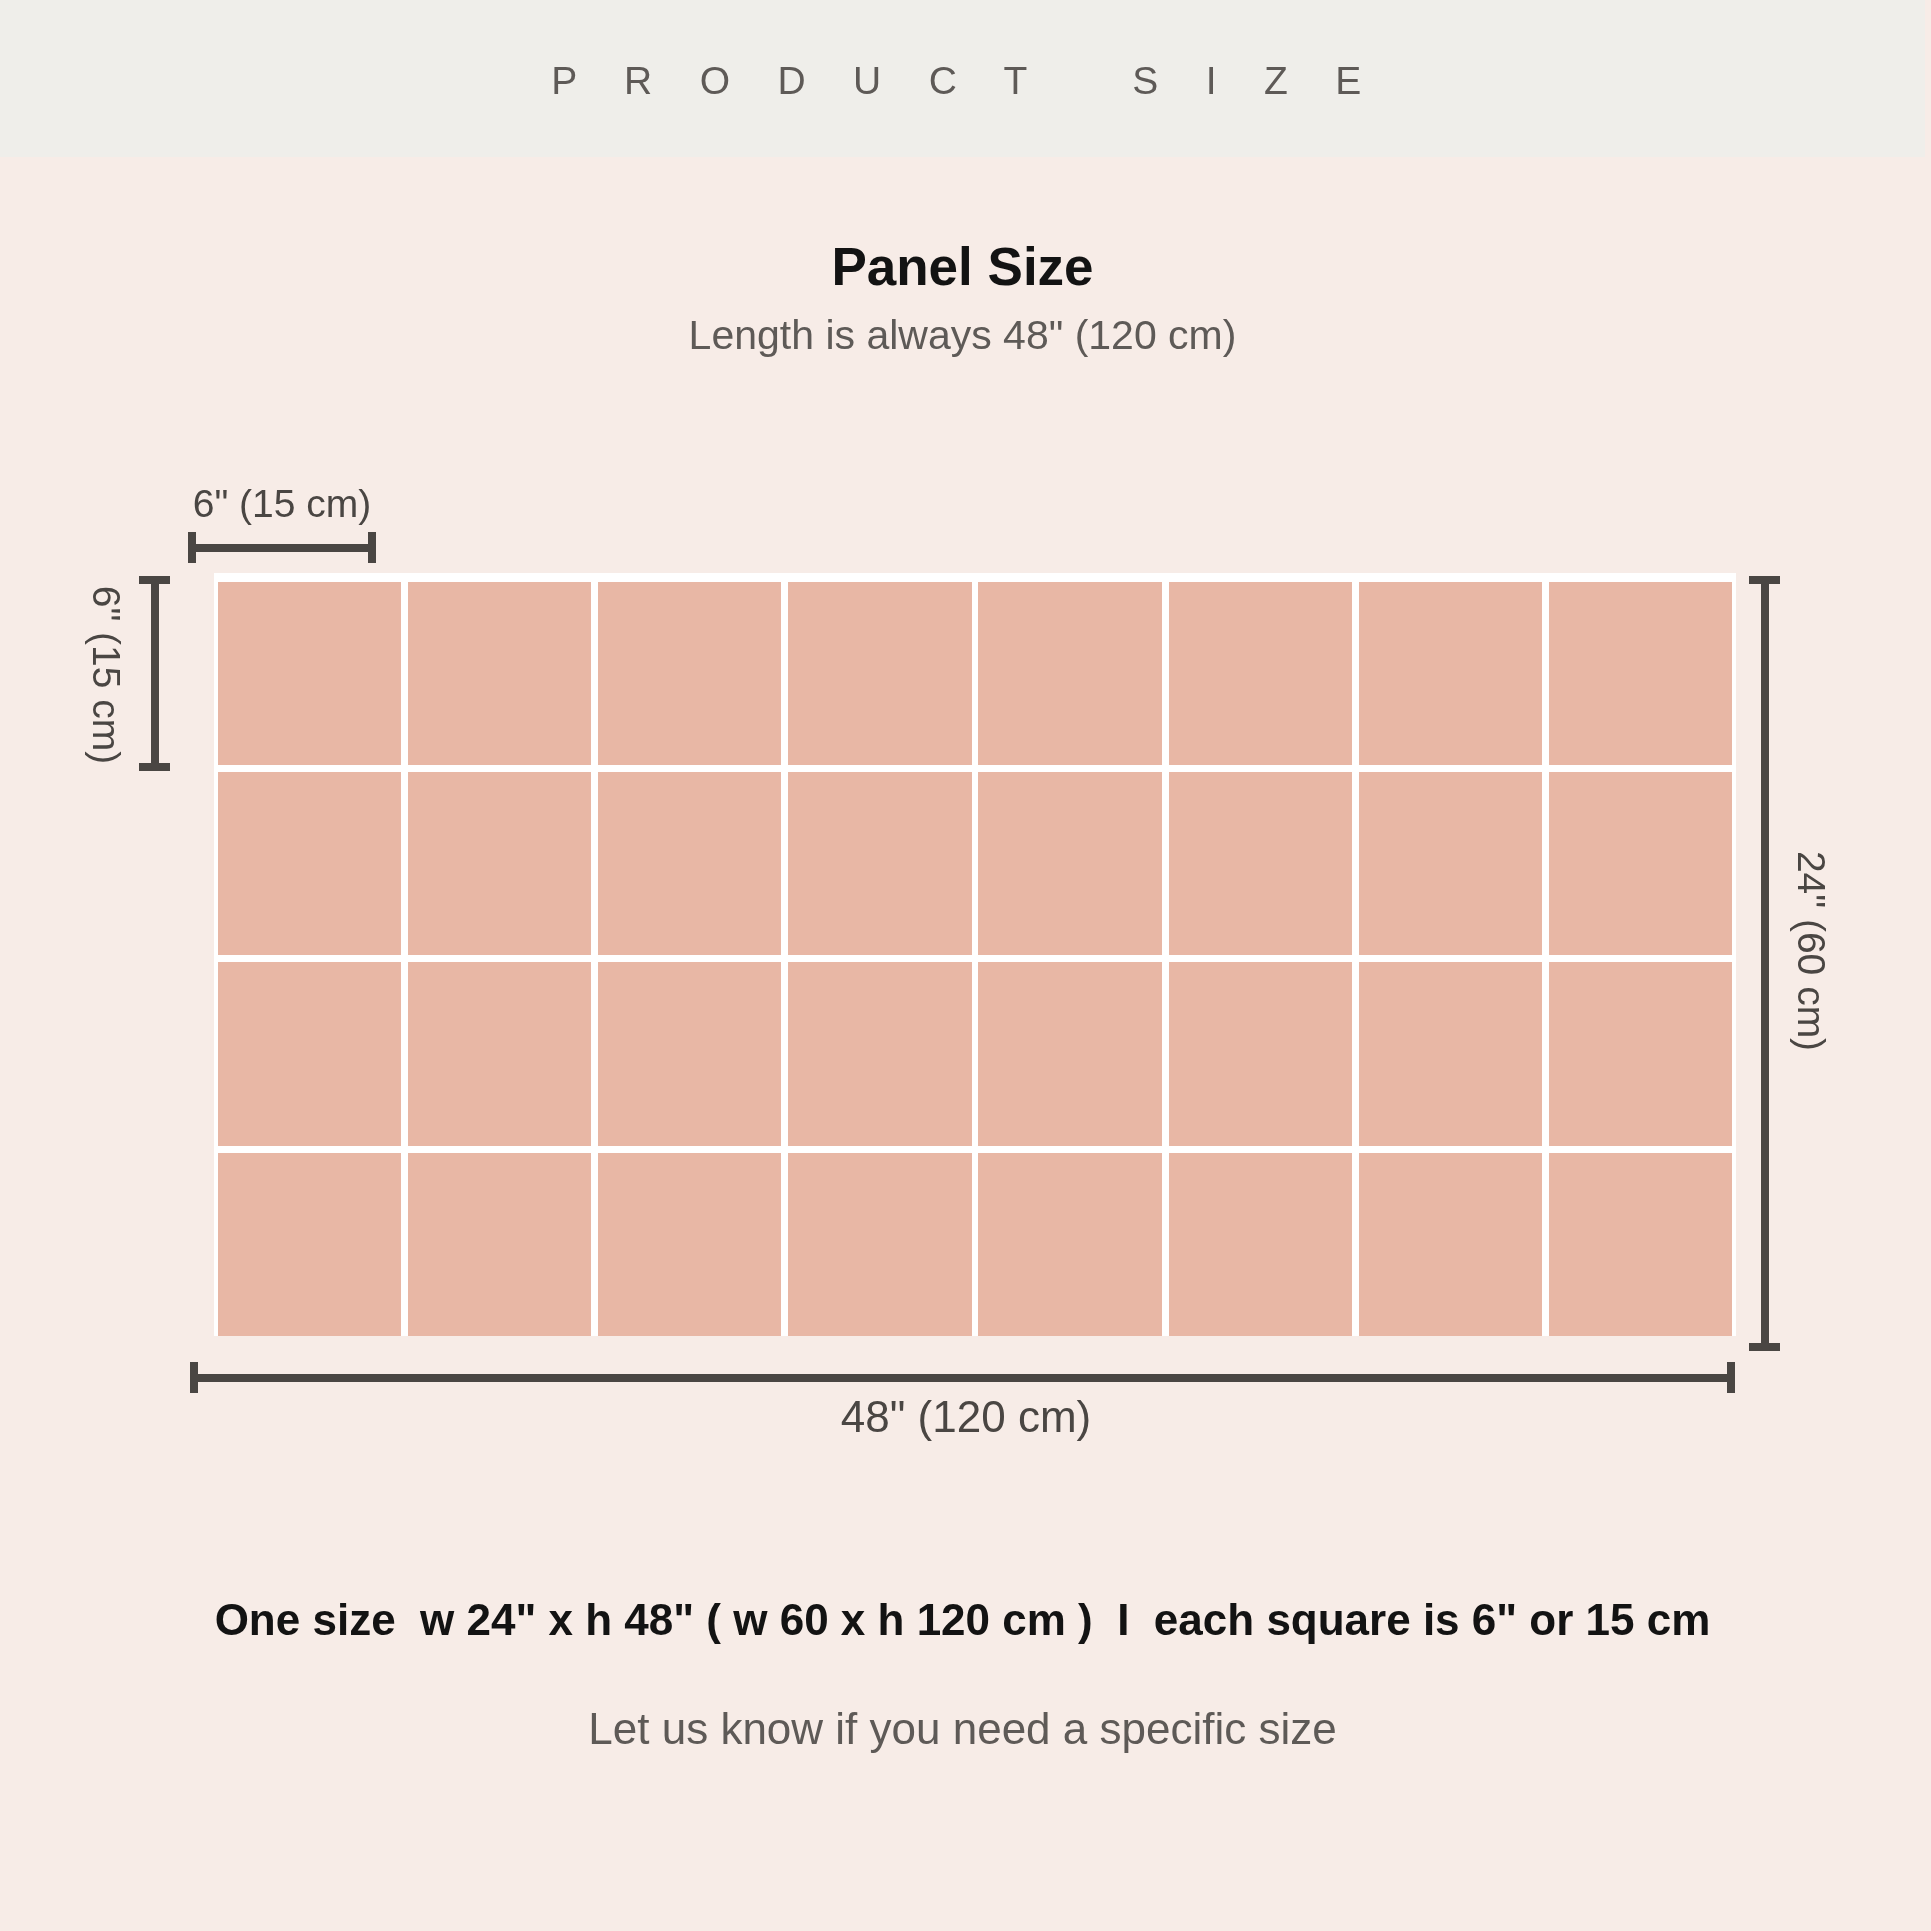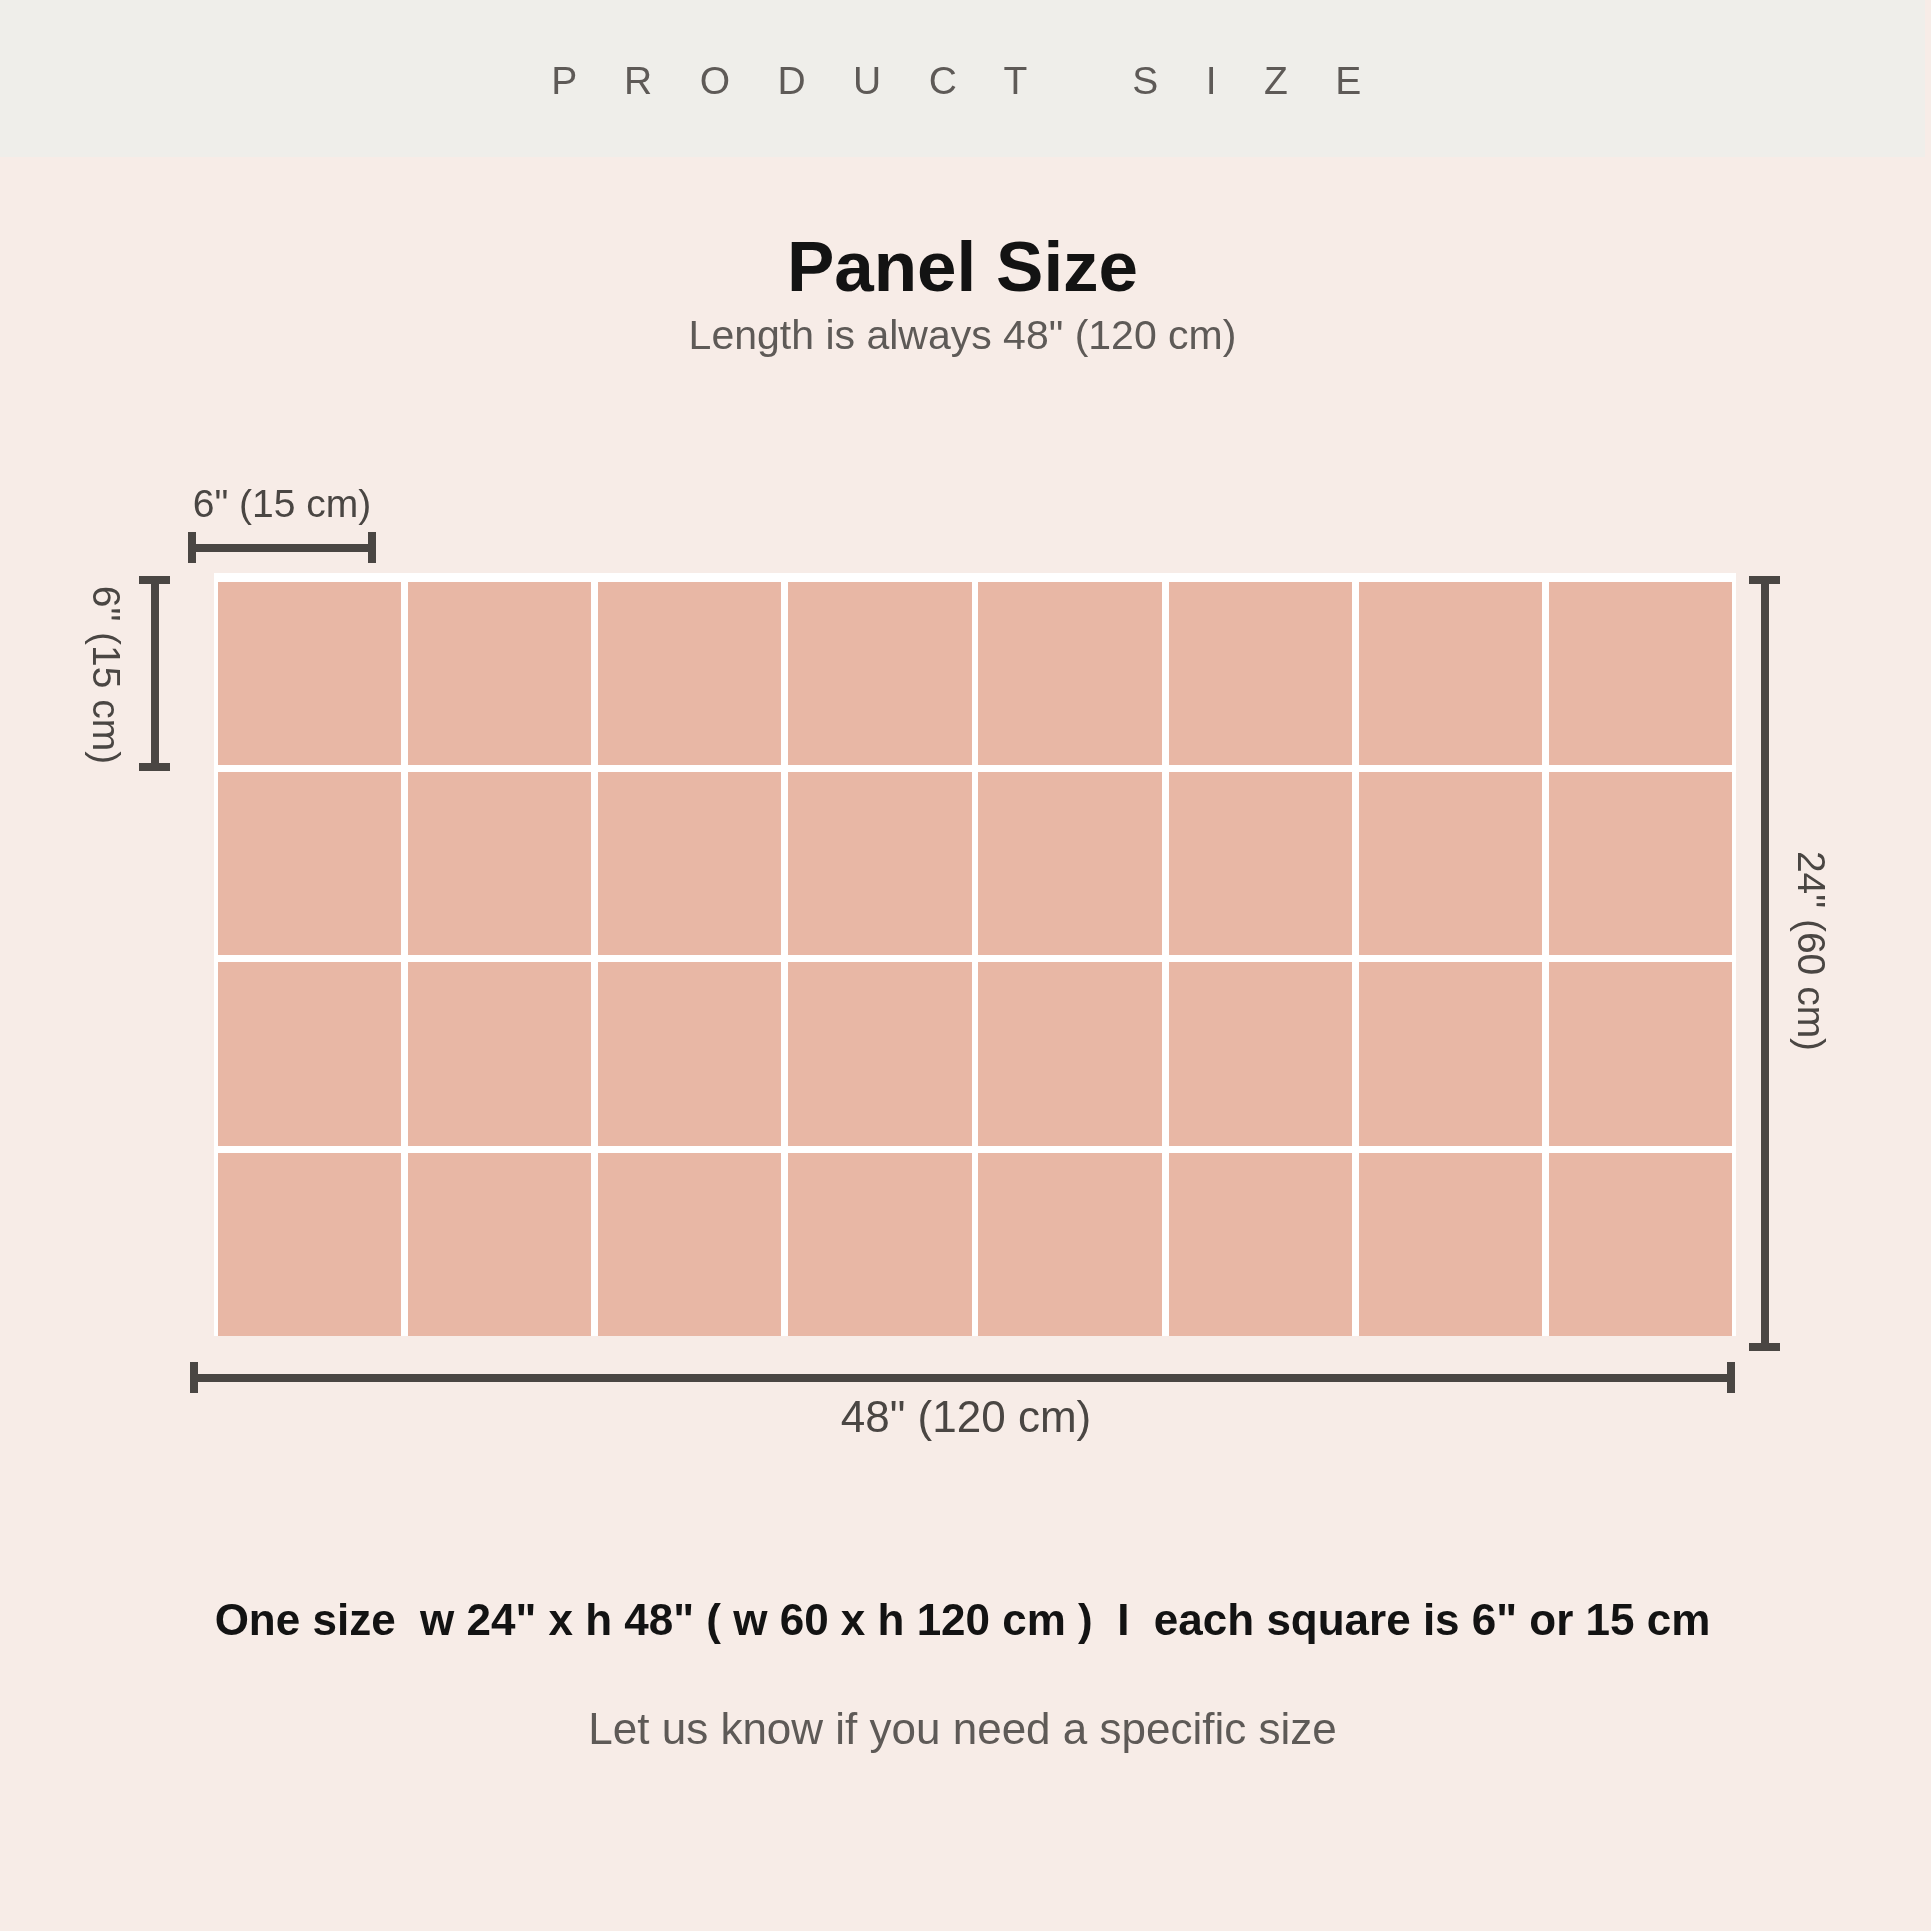--- a/index.html
+++ b/index.html
@@ -23,21 +23,21 @@
   .header{position:absolute;left:0;top:0;width:1931px;height:157px;background:var(--header-bg);}
   .header-title{
     position:absolute;left:50%;top:81px;transform:translate(-50%,-50%);
     font-size:39px;font-weight:300;letter-spacing:18.3px;color:var(--text-gray);
     white-space:pre;
   }
 
   
   .panel-title{
     position:absolute;left:50%;top:266px;transform:translate(-50%,-50%);
-    font-size:71px;font-weight:700;color:var(--text-dark);white-space:pre;
+    font-size:53px;font-weight:700;color:var(--text-dark);white-space:pre;
   }
   .panel-subtitle{
     position:absolute;left:50%;top:335px;transform:translate(-50%,-50%);
     font-size:41px;color:var(--text-gray);white-space:pre;
   }
 
   
   .grid{
     position:absolute;left:214px;top:573px;width:1522px;height:763px;
     background:var(--gap);

